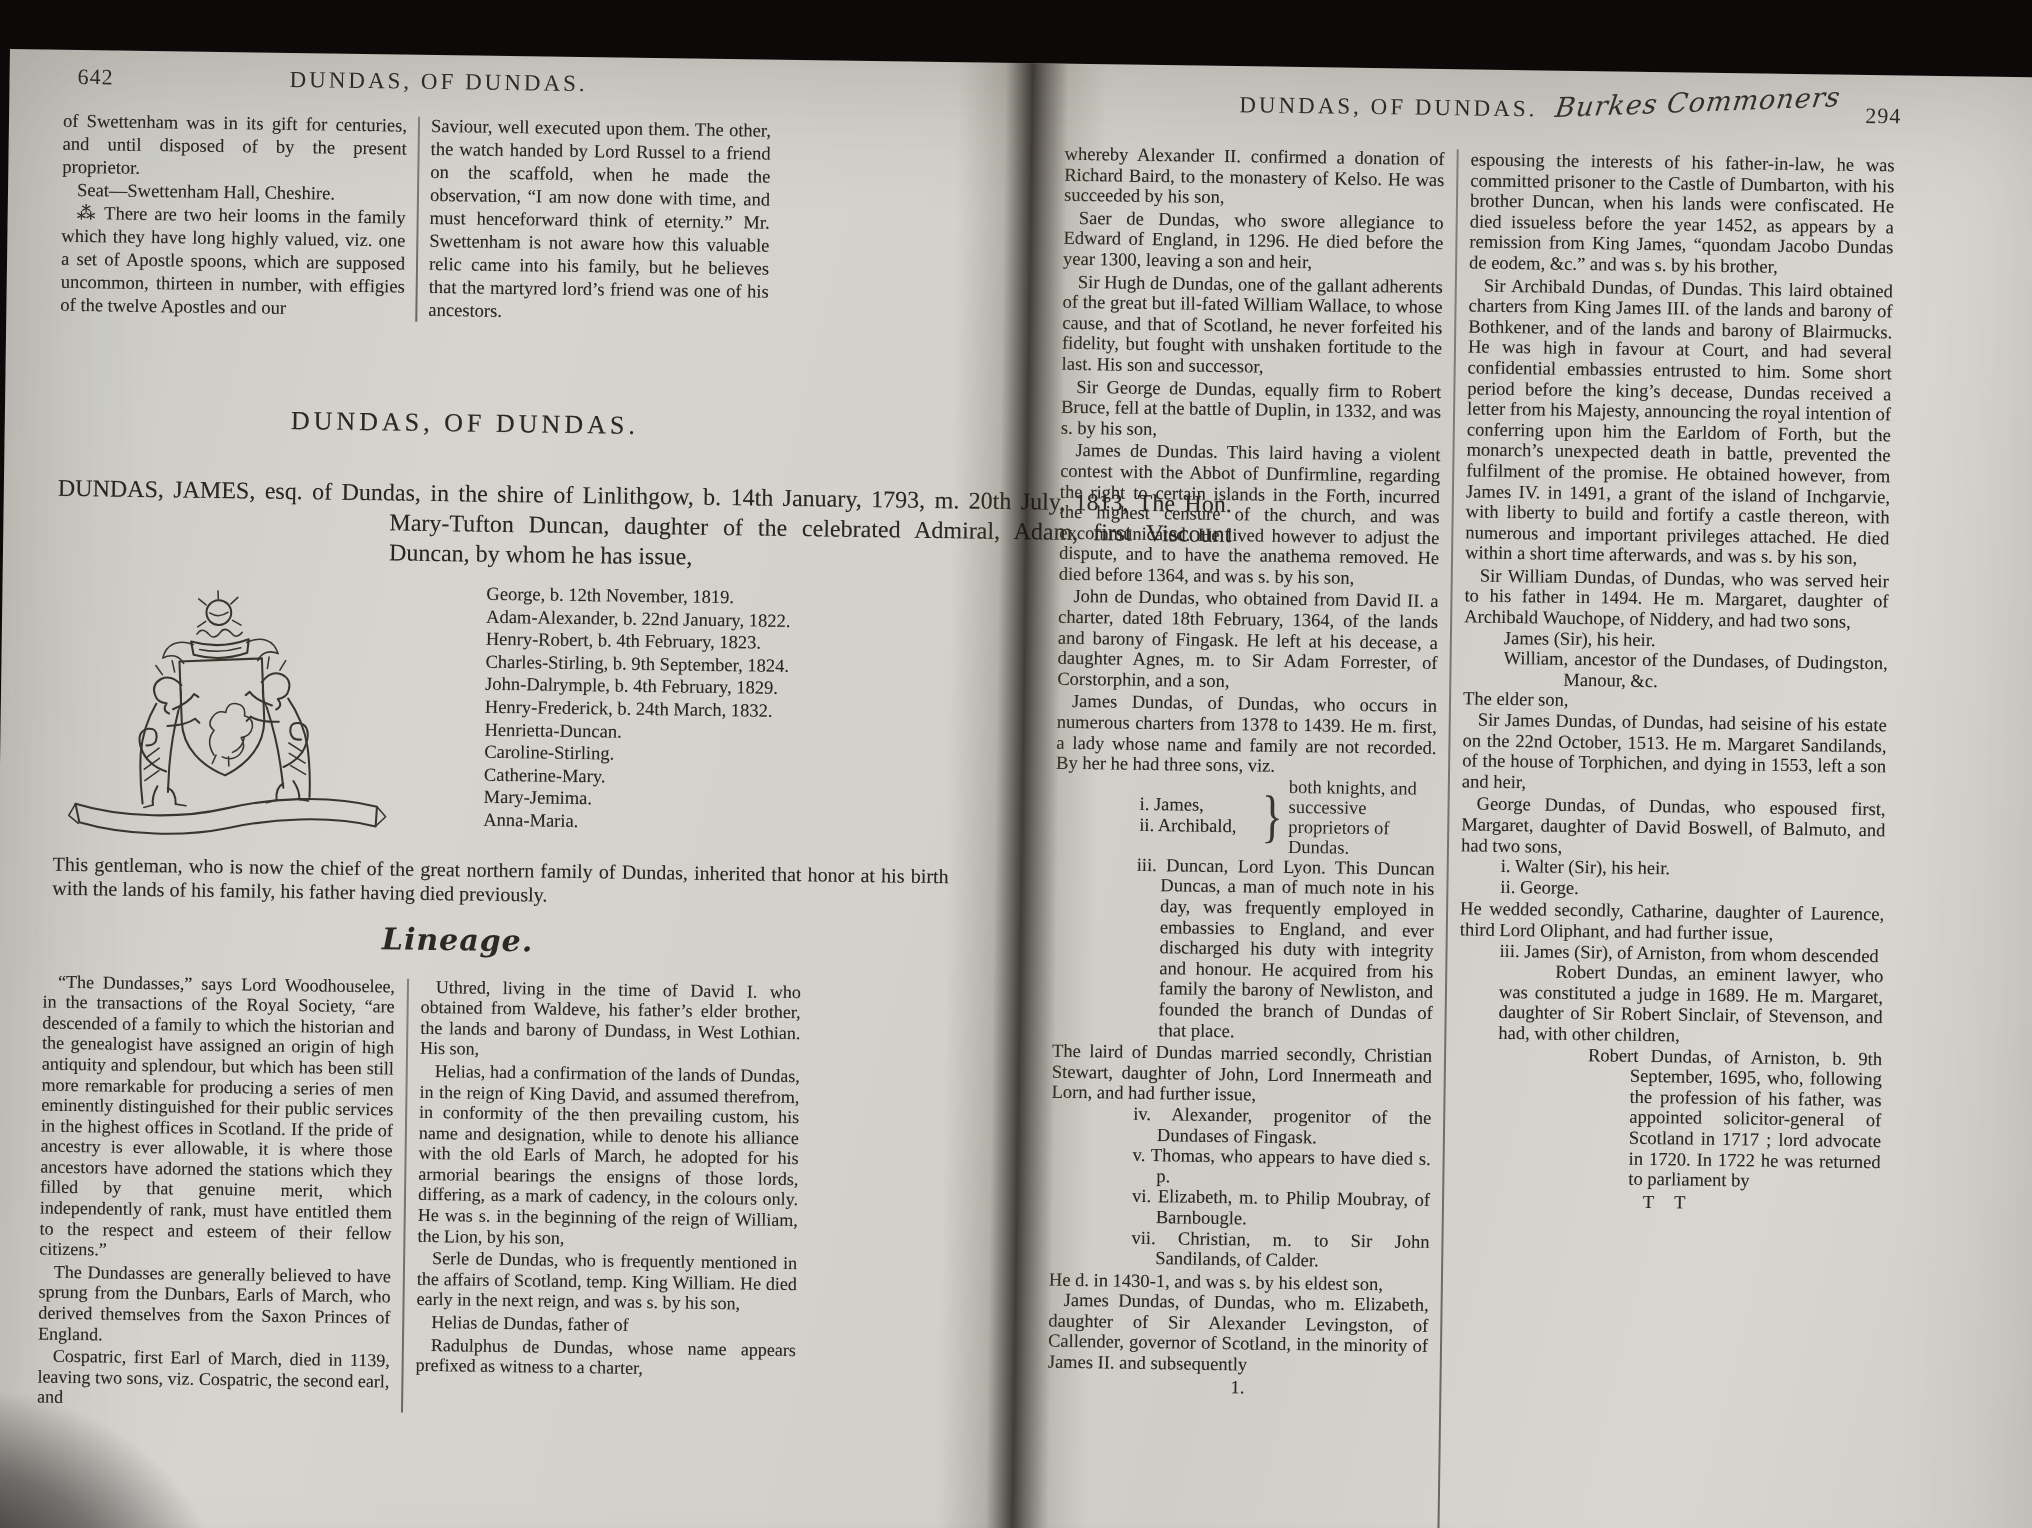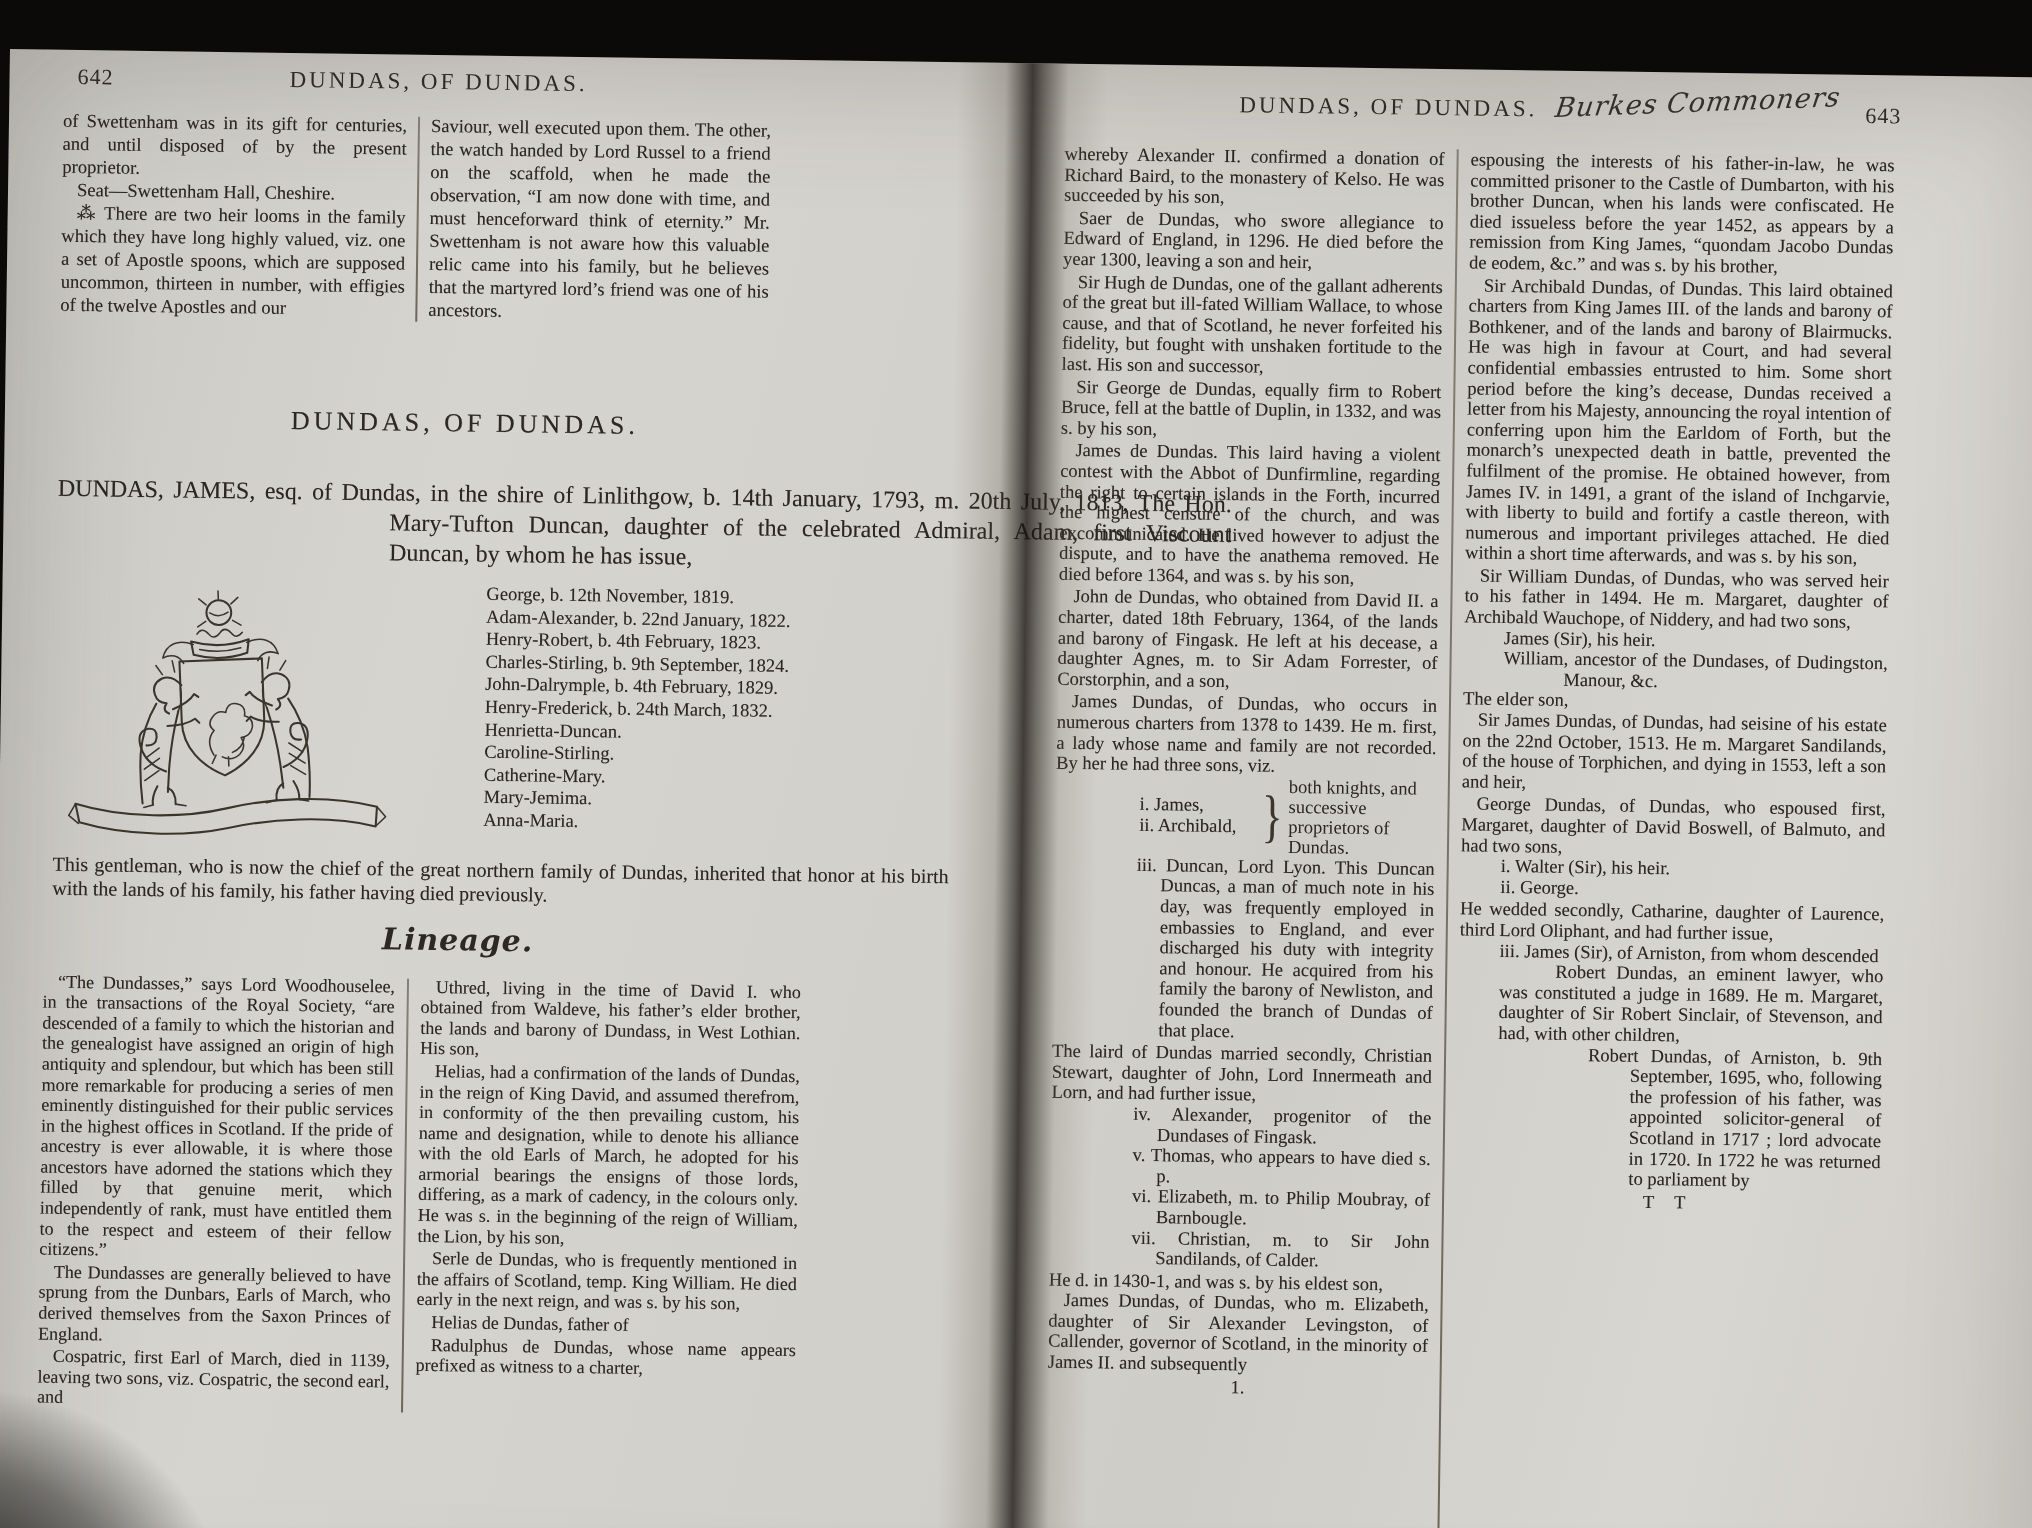--- a/index.html
+++ b/index.html
@@ -163,21 +163,21 @@
           <p class="ind mt">Helias de Dundas, father of</p>
           <p class="ind mt">Radulphus de Dundas, whose name appears prefixed as witness to a charter,</p>
         </div>
       </div>
     </div>
 
     <div class="page-right">
       <div class="head-row">
         <span class="runhead runhead-right">DUNDAS, OF DUNDAS.</span>
         <span class="handwriting">Burkes Commoners</span>
-        <span class="pageno pageno-right">643</span>
+        <span class="pageno pageno-right">294</span>
       </div>
 
       <div class="cols main">
         <div class="c1">
           <p>whereby Alexander II. confirmed a donation of Richard Baird, to the monastery of Kelso.  He was succeeded by his son,</p>
           <p class="ind mt">Saer de Dundas, who swore allegiance to Edward of England, in 1296.  He died before the year 1300, leaving a son and heir,</p>
           <p class="ind mt">Sir Hugh de Dundas, one of the gallant adherents of the great but ill-fated William Wallace, to whose cause, and that of Scotland, he never forfeited his fidelity, but fought with unshaken fortitude to the last.  His son and successor,</p>
           <p class="ind mt">Sir George de Dundas, equally firm to Robert Bruce, fell at the battle of Duplin, in 1332, and was s. by his son,</p>
           <p class="ind mt">James de Dundas.  This laird having a violent contest with the Abbot of Dunfirmline, regarding the right to certain islands in the Forth, incurred the highest censure of the church, and was excommunicated. He lived however to adjust the dispute, and to have the anathema removed.  He died before 1364, and was s. by his son,</p>
           <p class="ind mt">John de Dundas, who obtained from David II. a charter, dated 18th February, 1364, of the lands and barony of Fingask. He left at his decease, a daughter Agnes, m. to Sir Adam Forrester, of Corstorphin, and a son,</p>

